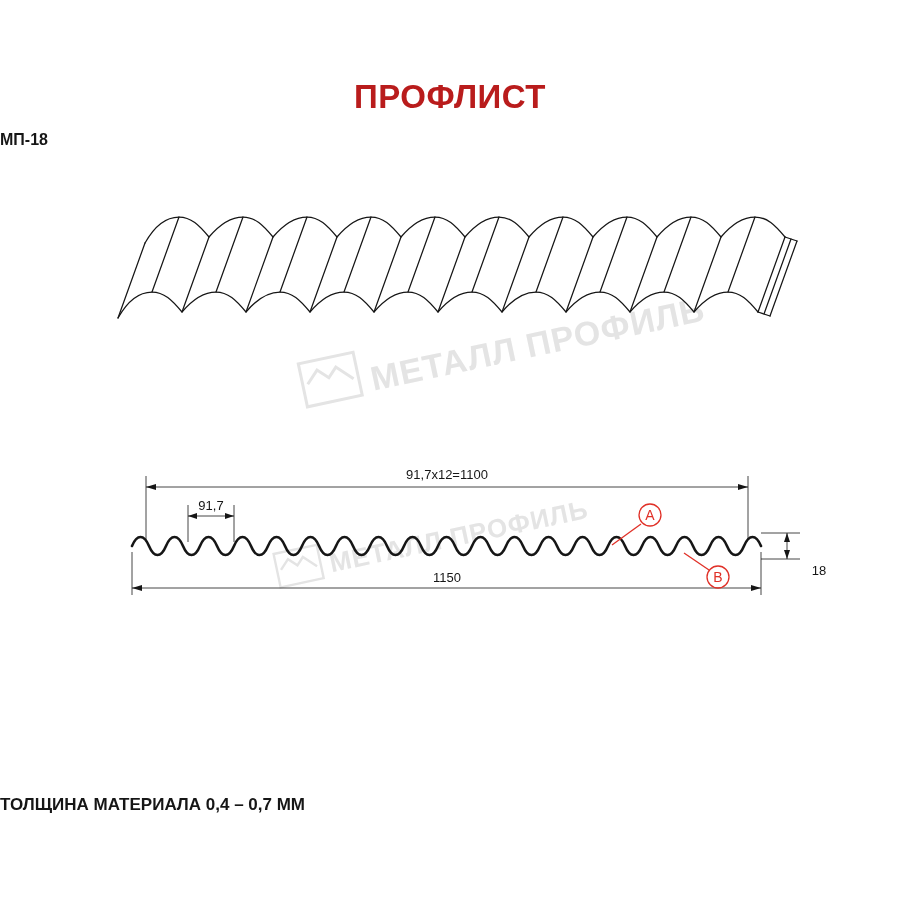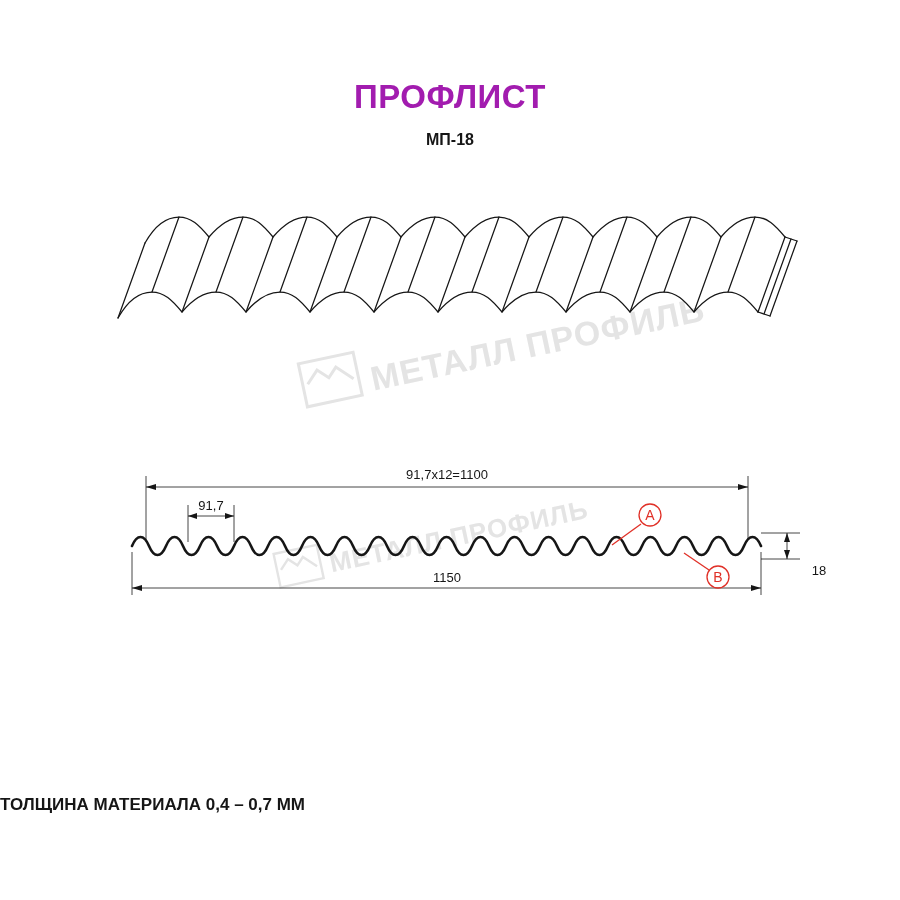--- a/index.html
+++ b/index.html
@@ -22,28 +22,27 @@
   }
   .title {
     position: absolute;
     top: 78px;
     left: 0;
     width: 900px;
     text-align: center;
     font-size: 33px;
     font-weight: bold;
     letter-spacing: 0.5px;
-    color: #a21caf;
+    color: #b91c1c;
   }
   .subtitle {
     position: absolute;
     top: 131px;
     left: 0;
     width: 900px;
-    text-align: center;
     font-size: 16px;
     font-weight: bold;
     color: #161616;
   }
   .footnote {
     position: absolute;
     top: 795px;
     left: 0;
     width: 900px;
     font-size: 17px;

